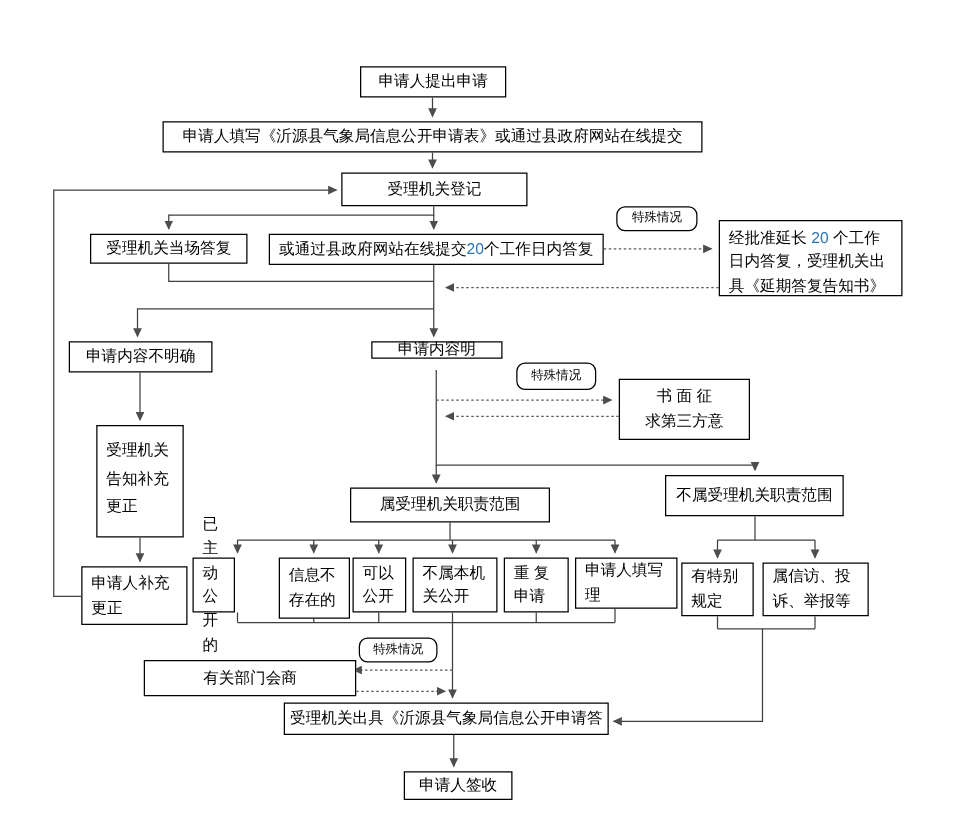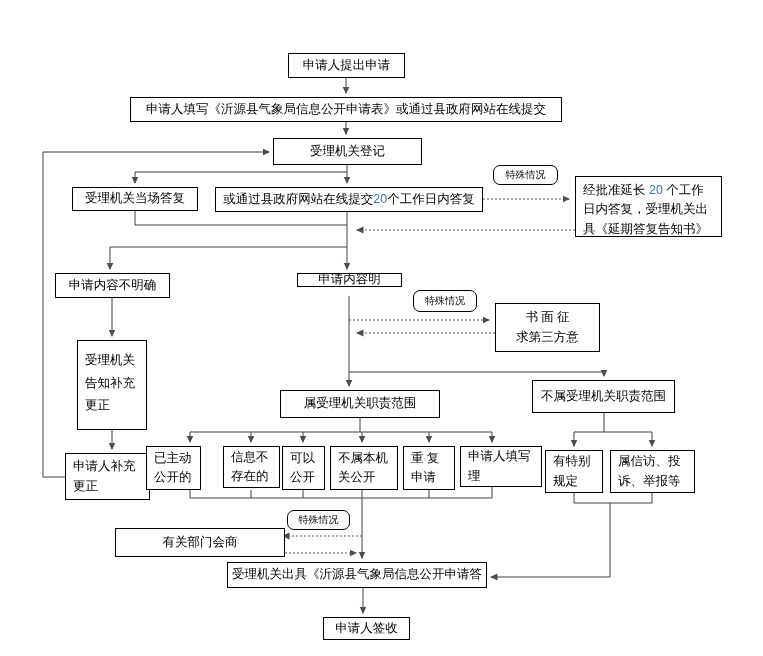--- a/index.html
+++ b/index.html
@@ -6,21 +6,21 @@
   .canvas{
     position:relative;width:763px;height:656px;background:#fff;overflow:hidden;
     font-family:"Liberation Sans","DejaVu Sans",sans-serif;color:#000;padding-left:40px;
   }
   .wires{position:absolute;left:0;top:0;width:763px;height:656px;}
   .n{
     position:absolute;box-sizing:border-box;border:1px solid #000;background:#fff;
     display:flex;align-items:center;justify-content:center;text-align:center;
     font-size:12.5px;line-height:1.55;z-index:2;padding:0 2px;
   }
-  .pre{white-space:pre-line;font-family:Liberation Serif, serif;}
+  .pre{white-space:pre-line;}
   .L{justify-content:flex-start;text-align:left;padding-left:7px;padding-right:3px;}
   .sm{font-size:10px;line-height:1.2;border-radius:7px;}
   .num{color:var(--accent,#2e74b5);}
 </style>
 </head>
 <body>
 
 <div class="canvas">
 
   <svg class="wires" viewBox="0 0 763 656">
@@ -110,24 +110,24 @@
 告知补充
 更正</div>
 
   <div class="n pre L" style="left:65px;top:453px;width:85px;height:47px">申请人补充
 更正</div>
 
   <div class="n" style="left:280px;top:390px;width:160px;height:28px">属受理机关职责范围</div>
 
   <div class="n" style="left:532px;top:380px;width:143px;height:33px">不属受理机关职责范围</div>
 
-  <div class="n pre L" style="left:146px;top:446px;width:55px;height:44px">已主动
+  <div class="n pre L" style="left:154px;top:446px;width:34px;height:44px">已主动
 公开的</div>
 
-  <div class="n pre L" style="left:223px;top:446px;width:57px;height:42px">信息不
+  <div class="n pre L" style="left:223px;top:446px;width:57px;height:49px">信息不
 存在的</div>
 
   <div class="n pre L" style="left:282px;top:446px;width:43px;height:44px">可以
 公开</div>
 
   <div class="n pre L" style="left:330px;top:446px;width:68px;height:44px">不属本机
 关公开</div>
 
   <div class="n pre L" style="left:403px;top:446px;width:52px;height:44px">重 复
 申请</div>

